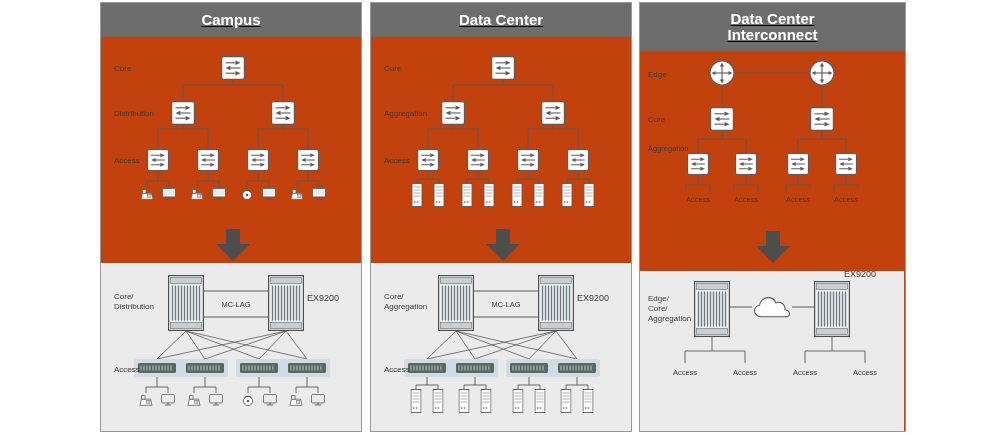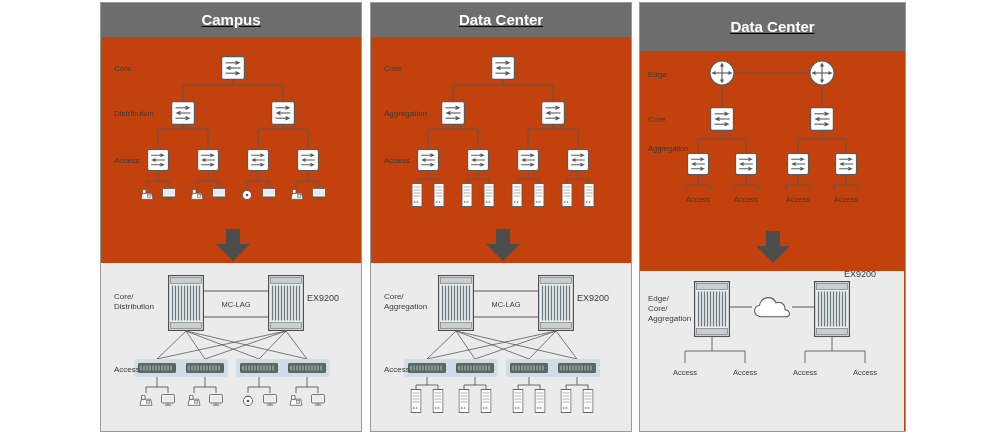--- a/index.html
+++ b/index.html
@@ -253,20 +253,21 @@
         <use href="#grp-ss" x="104" y="340"></use>
         <use href="#grp-ss" x="158" y="340"></use>
         <use href="#grp-ss" x="206" y="340"></use>
       </svg>
     </div>
   </div>
 
   <div class="panel" id="panel-dci">
     <div class="panel-header tall">
       <div>Data Center</div>
+      <div>Interconnect</div>
     </div>
     <div class="panel-body">
       <svg width="264" height="380" viewBox="0 0 264 380">
         <rect x="0" y="220" width="264" height="160" fill="#ebebeb"></rect>
 
         <path d="M95 22 H169 M82 35 V56 M182 35 V56 M82 80 V88 M58 88 H106 M58 88 V102 M106 88 V102 M182 80 V88 M158 88 H206 M158 88 V102 M206 88 V102" stroke="#5a5a5a" stroke-width="1" fill="none"></path>
 
         <text x="8" y="26" font-size="8">Edge</text>
         <use href="#sym-router" x="69" y="9" width="26" height="26"></use>
         <use href="#sym-router" x="169" y="9" width="26" height="26"></use>

